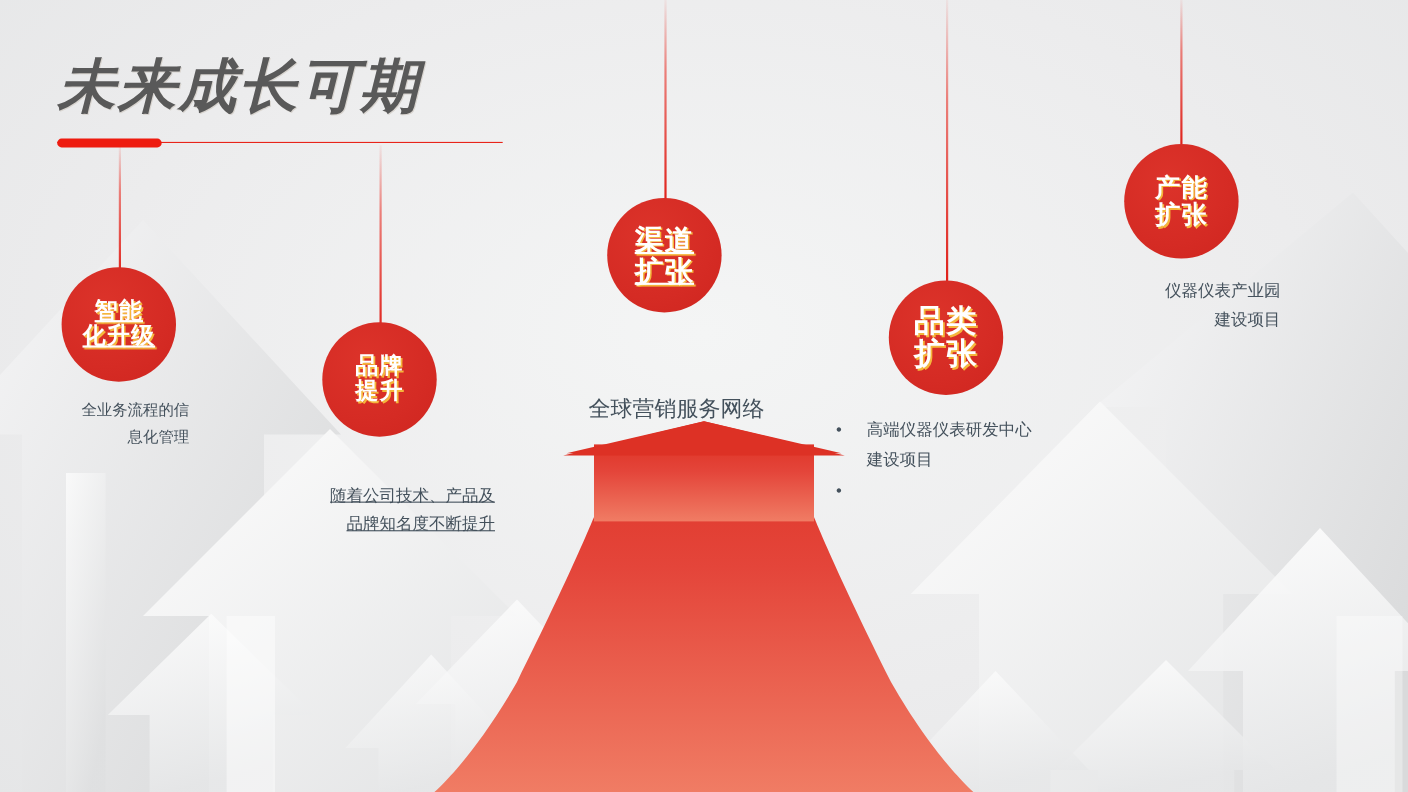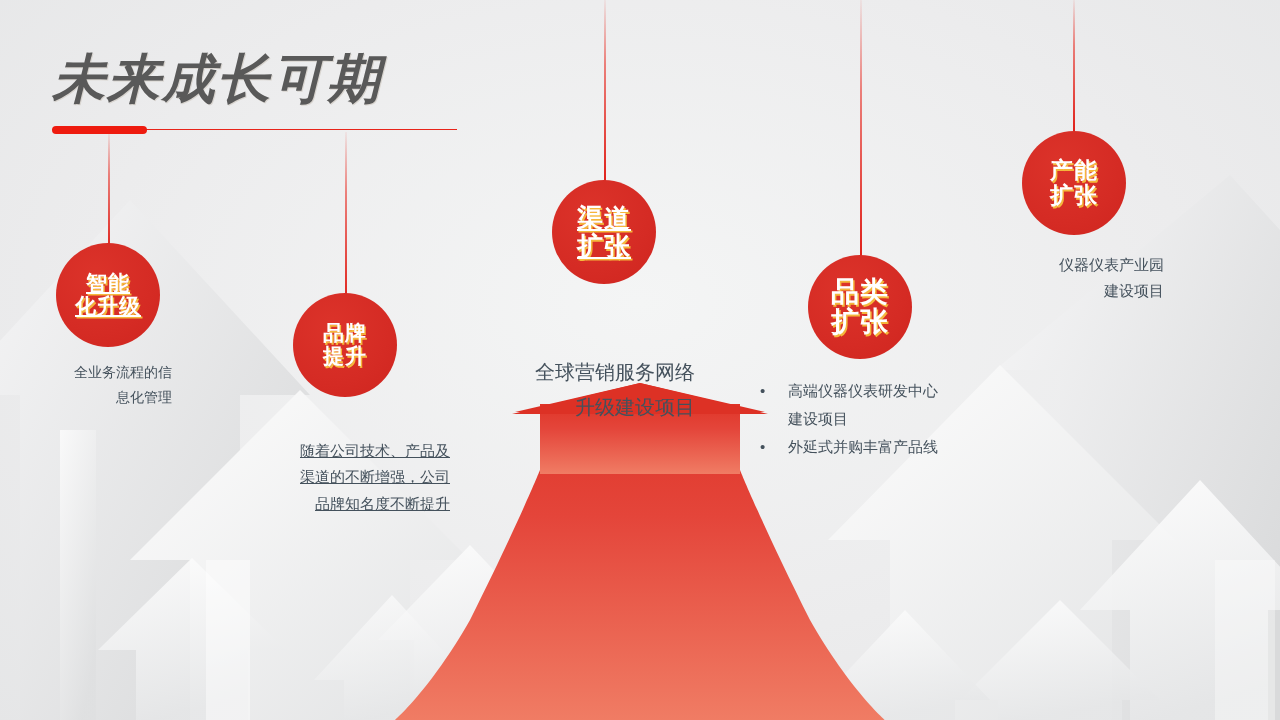--- a/index.html
+++ b/index.html
@@ -182,50 +182,47 @@
     </div>
   </div>
 
   <div class="node">
     <div class="bubble" style="left:293px; top:293px; width:104px; height:104px; font-size:21px;">
       <span>品牌</span>
       <span>提升</span>
     </div>
     <div class="caption" style="left:245px; top:438px; width:205px; font-size:15px;text-decoration:underline;">
       <div>随着公司技术、产品及</div>
-      <div>渠道的不断增强，公司</div>
       <div>品牌知名度不断提升</div>
     </div>
   </div>
 
   <div class="node">
     <div class="bubble" style="left:552px; top:180px; width:104px; height:104px; font-size:26px;text-decoration:underline;">
       <span>渠道</span>
       <span>扩张</span>
     </div>
     <div class="caption" style="left:515px; top:311px; width:180px; font-size:20px;margin-top:44px;">
       <div>全球营销服务网络</div>
-      <div>升级建设项目</div>
     </div>
   </div>
 
   <div class="node">
     <div class="bubble" style="left:808px; top:255px; width:104px; height:104px; font-size:28px;">
       <span>品类</span>
       <span>扩张</span>
     </div>
     <div class="bullets" style="left:760px; top:377px; width:250px; font-size:15px;">
       <div class="bl">
         <span class="dot">•</span>
         <span class="btxt">高端仪器仪表研发中心
 建设项目</span>
       </div>
       <div class="bl">
         <span class="dot">•</span>
-        <span class="btxt">外延式并购丰富产品线</span>
       </div>
     </div>
   </div>
 
   <div class="node">
     <div class="bubble" style="left:1022px; top:131px; width:104px; height:104px; font-size:23px;">
       <span>产能</span>
       <span>扩张</span>
     </div>
     <div class="caption" style="left:984px; top:252px; width:180px; font-size:15px;">

